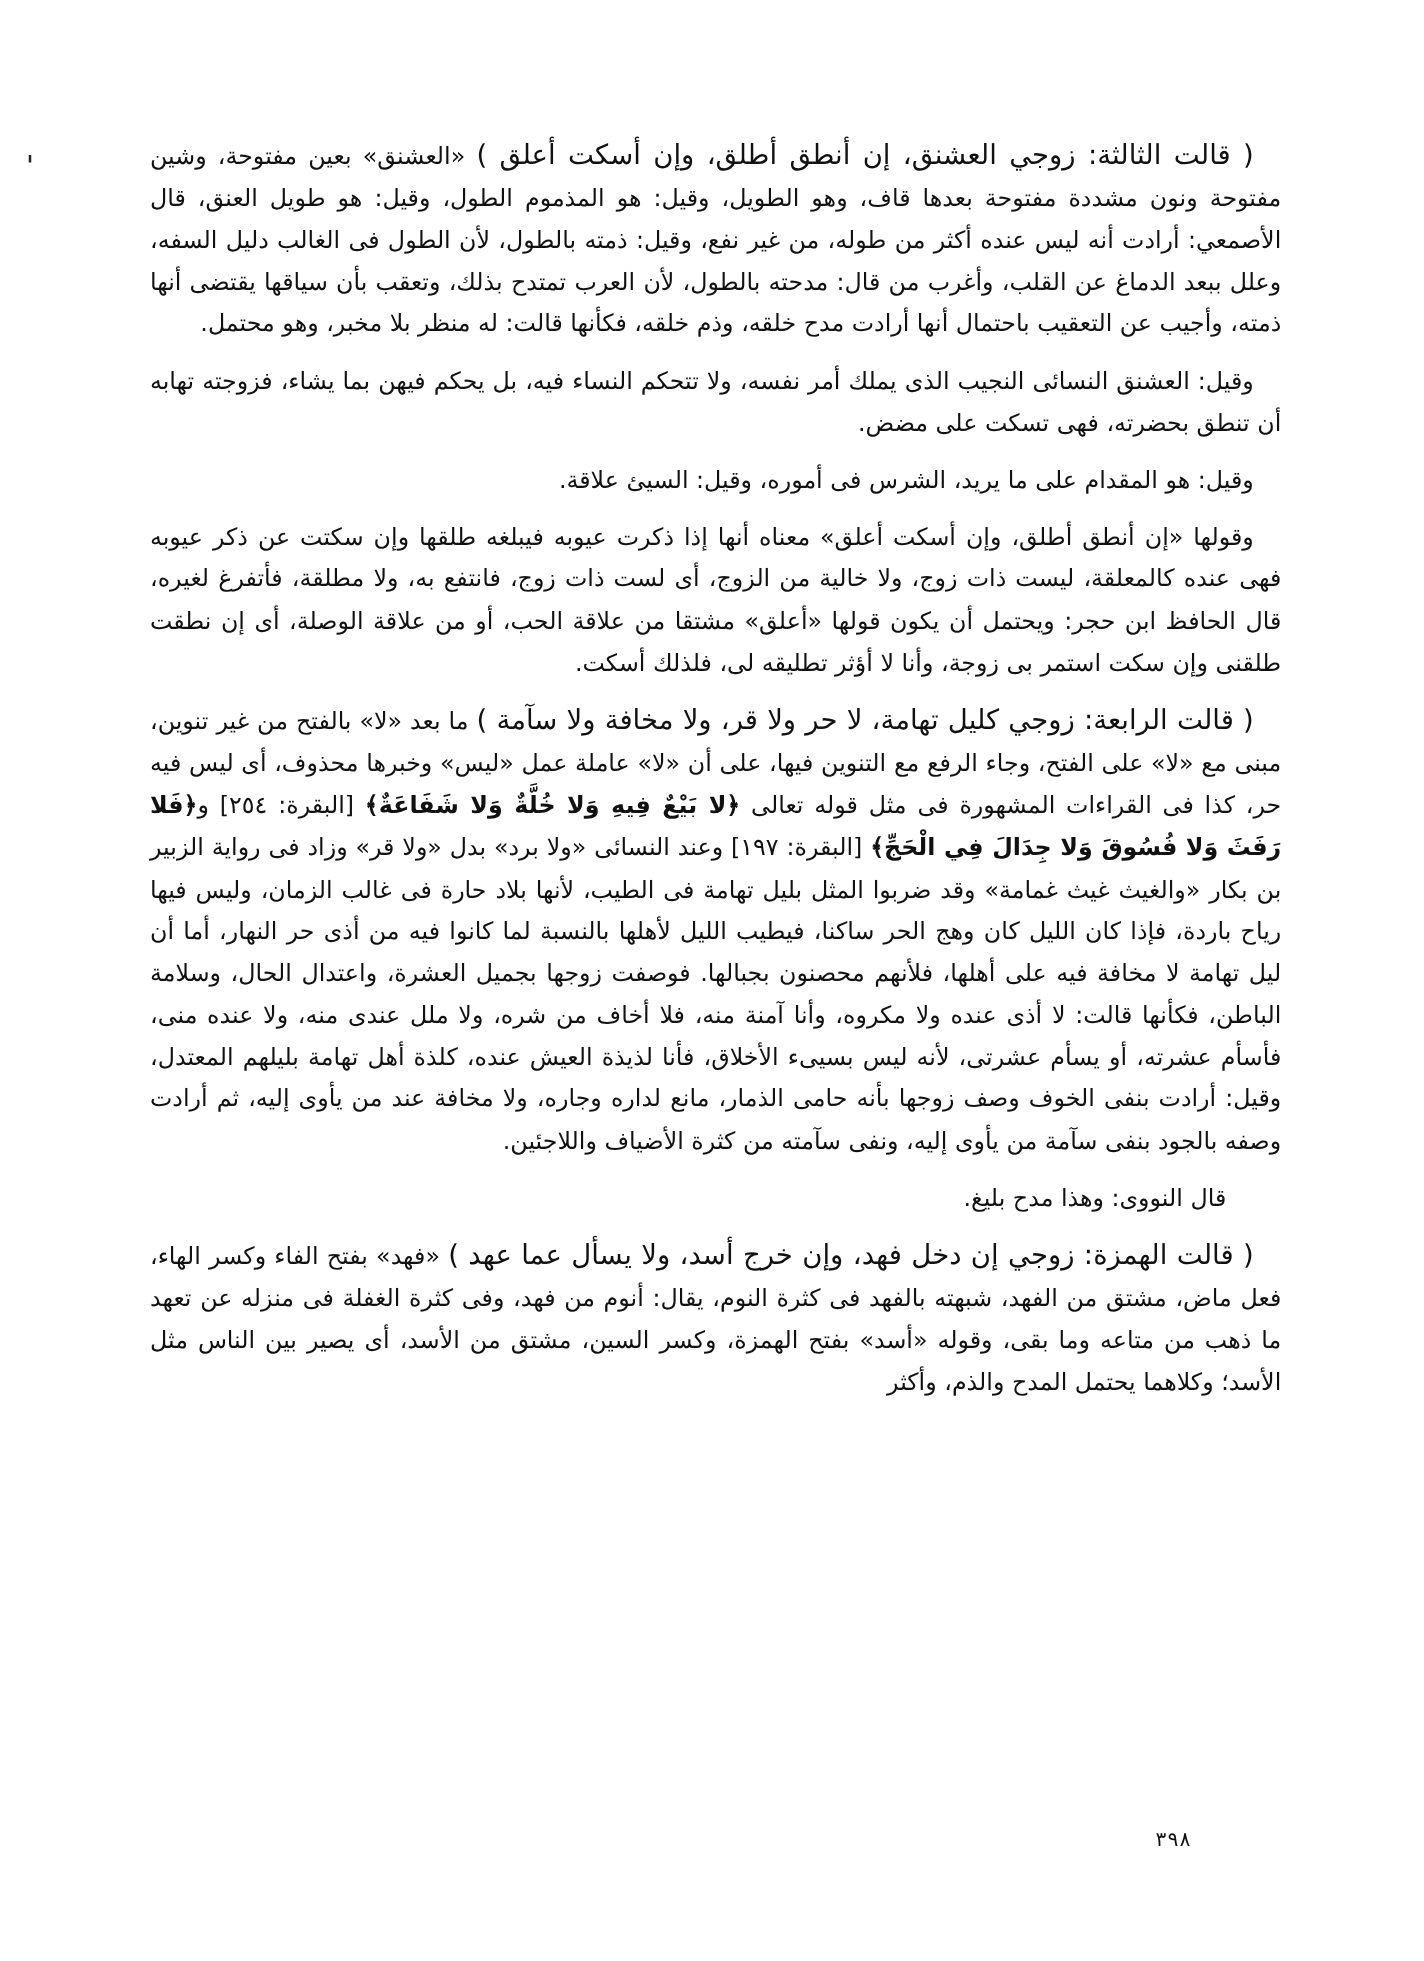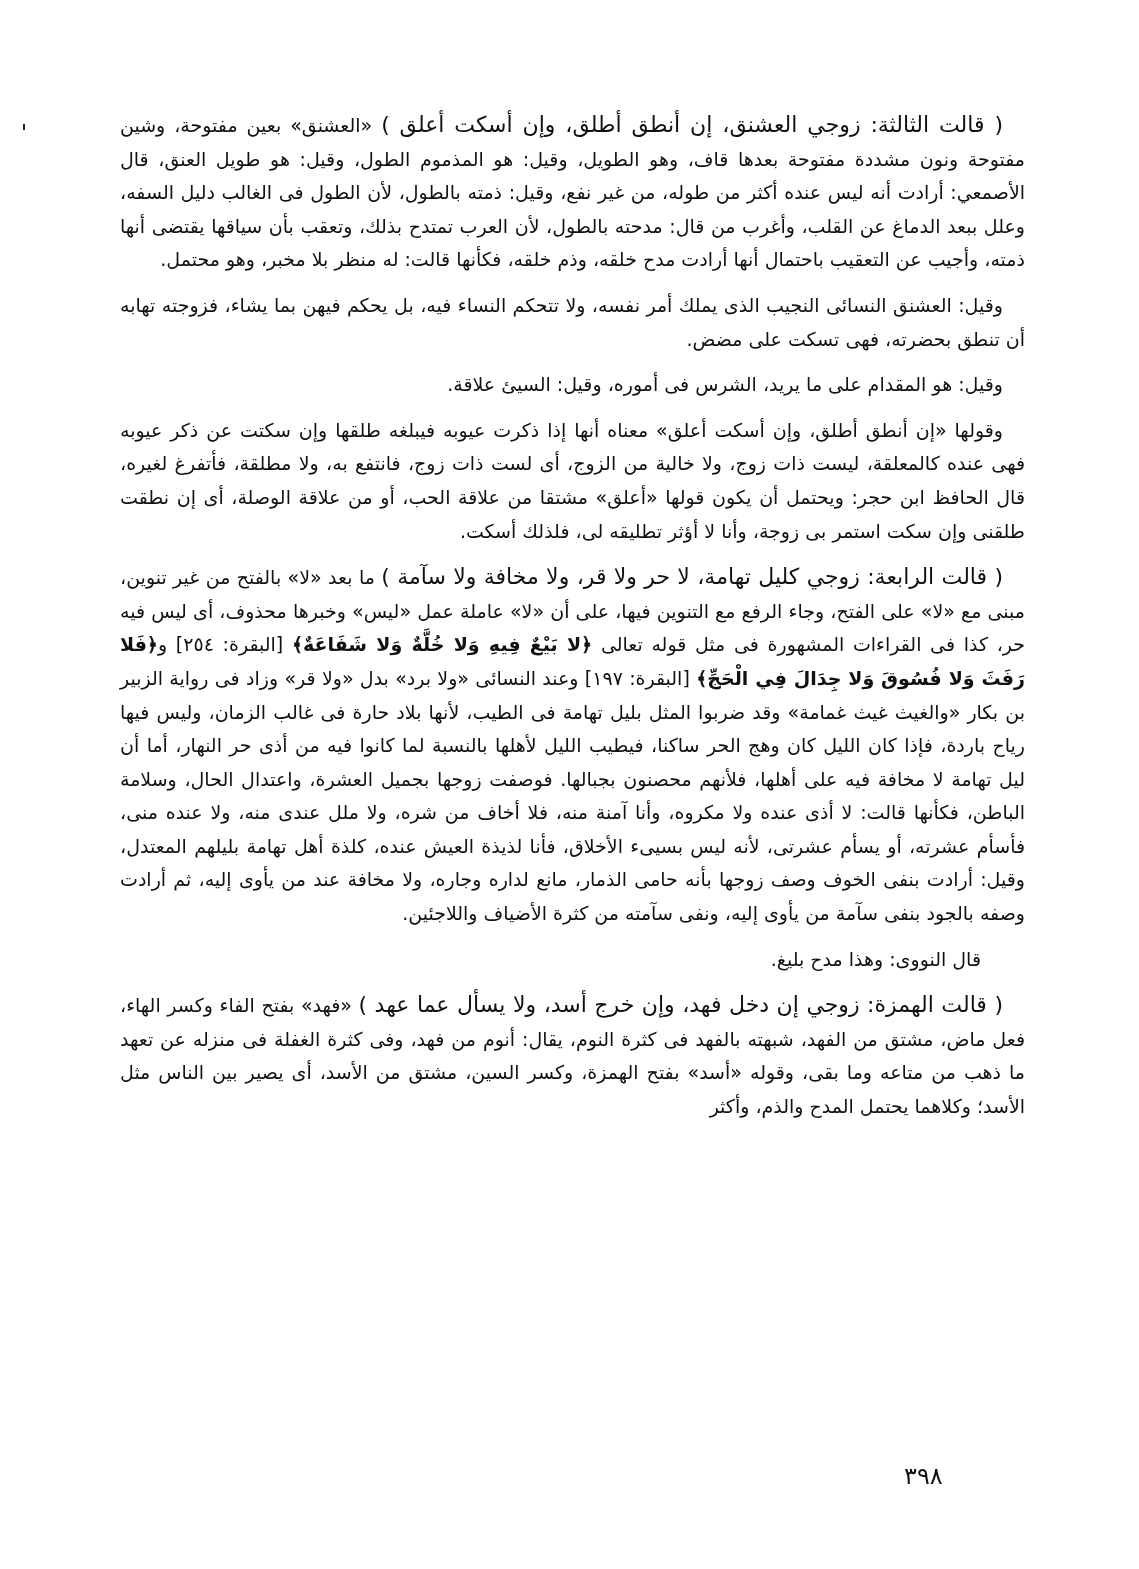--- a/index.html
+++ b/index.html
@@ -17,21 +17,21 @@
   }
   .para.indent { text-indent: 22px; }
   .para .head {
     font-size: 22px; font-weight: normal;
   }
   .para .quran { font-weight: bold; }
   .stray-mark {
     position: absolute; left: 23px; top: 124px; width: 2px; height: 6px; background: #222;
   }
   .page-number {
-    position: absolute; left: 904px; top: 1462px; font-size: 24px; direction: rtl;
+    position: absolute; left: 924px; top: 1462px; font-size: 16px; direction: rtl; font-family: Liberation Mono, monospace;
   }
 </style>
 </head>
 <body>
 
 <div class="stray-mark"></div>
 
 <div class="page">
 
   <p class="para indent">

